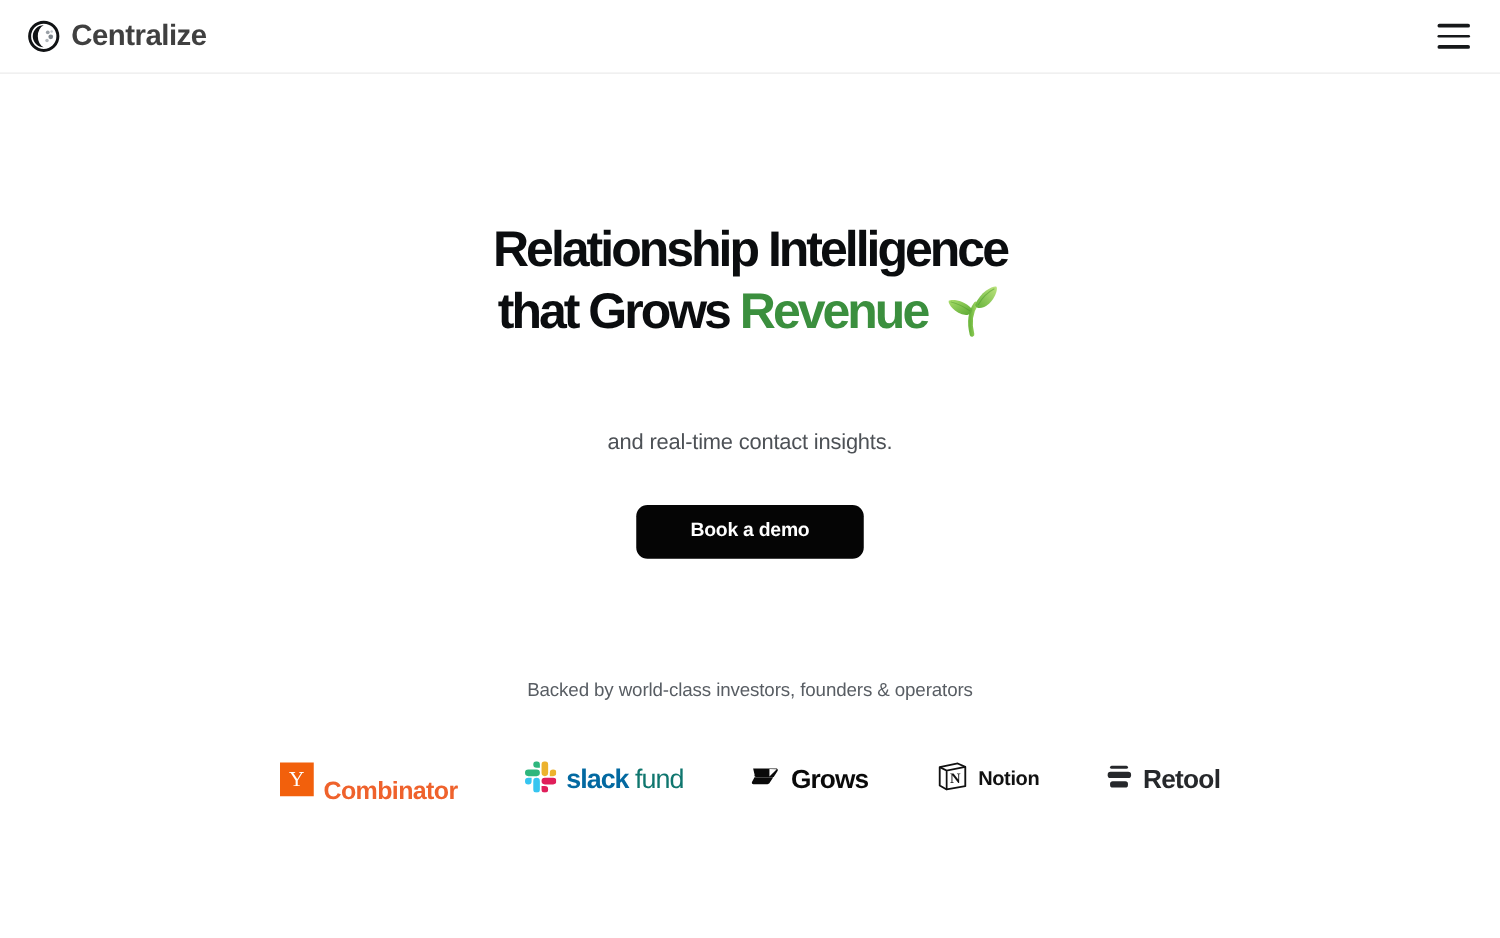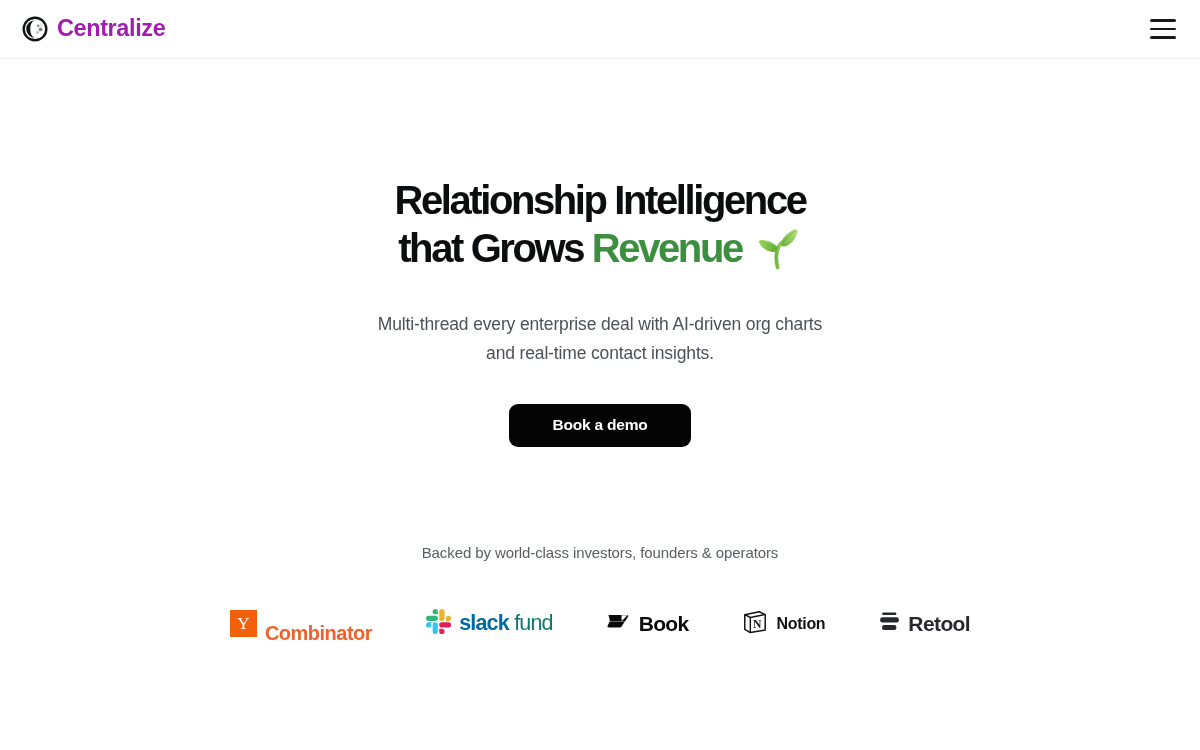--- a/index.html
+++ b/index.html
@@ -17,21 +17,21 @@
     border-bottom:1px solid #ececec;
     display:flex;
     align-items:center;
     justify-content:space-between;
     padding:0 20px 0 22px;
     background:#fff;
   }
   .brand{ display:flex; align-items:center; gap:9px; cursor:pointer; }
   .brand-mark{ width:26px; height:26px; display:block; }
   .brand-name{
-    font-size:23.5px; font-weight:700; color:#a21caf;
+    font-size:23.5px; font-weight:700; color:#404040;
     letter-spacing:-0.4px; line-height:1;
   }
   .menu-btn{
     width:34px; height:34px; display:flex; flex-direction:column;
     justify-content:center; gap:6px; align-items:center;
     background:none; border:none; cursor:pointer; padding:0;
   }
   .menu-btn span{ display:block; width:26px; height:2.4px; background:#16181a; border-radius:2px; }
 
   
@@ -179,21 +179,21 @@
         <path d="M34 56 C31 44 33 33 38 26" stroke="url(#stm)" stroke-width="4.6" fill="none" stroke-linecap="round"></path>
         <path d="M37 27 C43 13 55 8 58 9 C60 11 56 24 46 29 C41 31 38 30 37 27 Z" fill="url(#lfB)"></path>
         <path d="M34 31 C26 22 14 21 11 23 C10 26 17 36 28 37 C32 37 34 34 34 31 Z" fill="url(#lfA)"></path>
         <path d="M40 27 C45 18 52 13 56 11" stroke="#4e9b2c" stroke-width="1" fill="none" opacity=".55"></path>
         <path d="M32 33 C25 28 17 25 13 24" stroke="#4e9b2c" stroke-width="1" fill="none" opacity=".55"></path>
       </svg>
     </span>
   </h1>
 
   <p class="subhead">
-    <span>Multi-thread every enterprise deal with AI-driven org charts</span><br>
+    <br>
     <span>and real-time contact insights.</span>
   </p>
 
   <button class="cta">Book a demo</button>
 
   <p class="backed">Backed by world-class investors, founders &amp; operators</p>
 
   <div class="logos">
 
     <div class="logo">
@@ -216,21 +216,21 @@
 
 
     <div class="logo">
       <span>
         <svg width="24" height="19" viewBox="0 0 26 21" aria-hidden="true">
           <path fill="#0a0a0a" d="M1.4 3.2h20.4c1.2 0 1.8 1.1 1.2 2l-3.4 5.3H3.9c-1.1 0-1.6-.9-1.2-1.8L1.4 3.2z"></path>
           <path fill="#0a0a0a" d="M2.6 10.8h16.6l-3.3 5.2c-.4.7-1.1 1-1.8 1H1.6c-1.1 0-1.7-1-1.2-1.9l2.2-4.3z"></path>
           <path fill="#ffffff" d="M15.8 3.6l6.5 0.1-6.5 6.4z"></path>
         </svg>
       </span>
-      <span class="brex-text">Book</span>
+      <span class="brex-text">Grows</span>
     </div>
 
     <div class="logo">
       <span>
         <svg width="26" height="26" viewBox="0 0 30 30" aria-hidden="true">
           <path fill="#ffffff" stroke="#111111" stroke-width="1.7" stroke-linejoin="round" d="M3.2 6.6 L19.8 3.2 L26.8 6.4 L26.8 24.2 L9.6 27.2 L3.2 23.6 Z"></path>
           <path fill="none" stroke="#111111" stroke-width="1.6" d="M3.2 6.6 L9.6 9.7 L26.8 6.4 M9.6 9.7 L9.6 27.2"></path>
           <text x="17.6" y="21.4" text-anchor="middle" font-family="Liberation Serif, serif" font-size="13.5" font-weight="bold" fill="#111111">N</text>
         </svg>
       </span>

